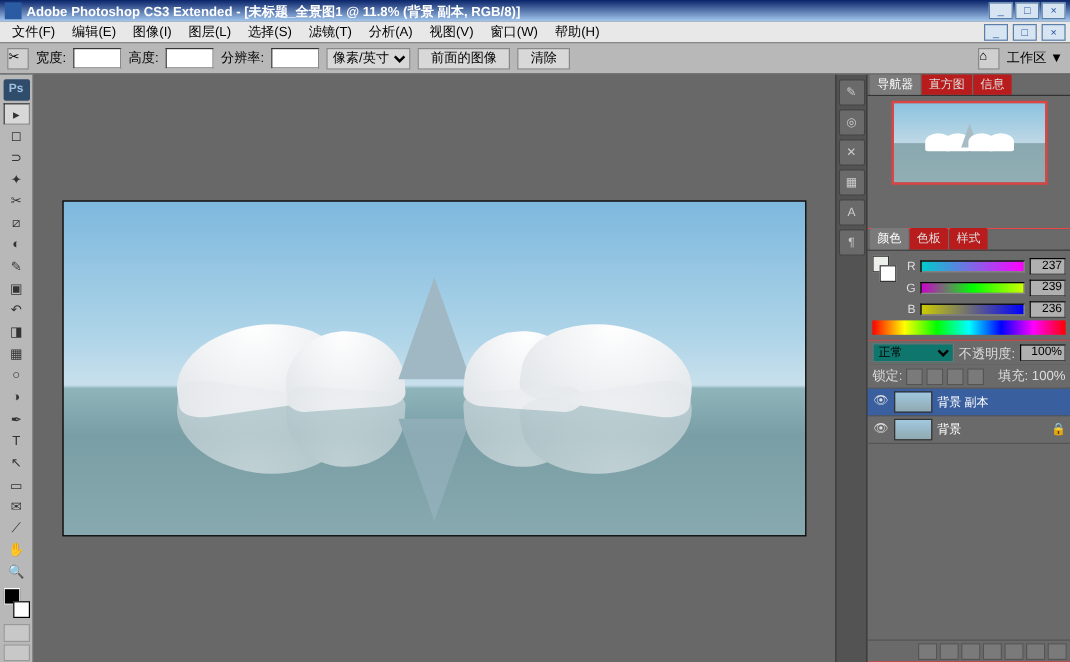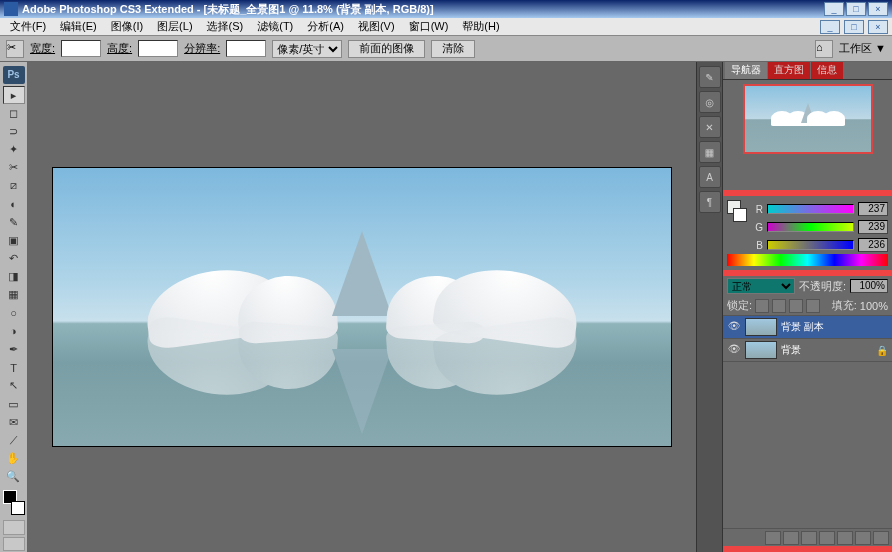--- a/index.html
+++ b/index.html
@@ -8,21 +8,21 @@
 .titlebar .icon { width: 14px; height: 14px; background: #2b5ba3; margin-right: 4px; }
 .titlebar .title { flex: 1; font-size: 11px; font-weight: bold; }
 .titlebar .winbtns { display: flex; gap: 2px; }
 .titlebar .winbtn { width: 20px; height: 14px; background: #d7e4f2; border: 1px solid #5a7fa8; font-size: 9px; text-align: center; line-height: 12px; color: #2b5ba3; }
 .menubar { height: 18px; background: #e8e8e8; display: flex; align-items: center; padding: 0 4px; gap: 2px; border-bottom: 1px solid #888; }
 .menubar .menuitem { padding: 1px 6px; font-size: 11px; cursor: default; }
 .menubar .spacer { flex: 1; }
 .menubar .mbtn { width: 20px; height: 14px; background: #d7e4f2; border: 1px solid #5a7fa8; font-size: 9px; text-align: center; line-height: 12px; color: #2b5ba3; margin-left: 2px; }
 .optbar { height: 26px; background: #b8b8b8; border-bottom: 1px solid #666; display: flex; align-items: center; padding: 0 6px; gap: 6px; }
 .optbar .ticon { width: 18px; height: 18px; background: #d0d0d0; border: 1px solid #888; }
-.optbar label { font-size: 11px; text-decoration: underline; }
+.optbar label { font-size: 11px; }
 .optbar .tinput { width: 40px; height: 17px; background: #fff; border: 1px inset #888; }
 .optbar select { height: 18px; font-size: 11px; background: #d8d8d8; border: 1px solid #888; }
 .optbar .obtn { height: 18px; padding: 0 10px; border: 1px solid #888; background: #d8d8d8; font-size: 11px; }
 .main { flex: 1; display: flex; overflow: hidden; }
 .toolbox { width: 28px; background: #b8b8b8; border-right: 1px solid #666; display: flex; flex-direction: column; padding-top: 2px; }
 .toolbox .ps { width: 22px; height: 18px; margin: 2px auto; background: #2f4c6b; color: #9ec1e3; text-align: center; line-height: 18px; font-size: 10px; font-weight: bold; border-radius: 2px; }
 .toolbox .tool { width: 22px; height: 20px; margin: 0 auto; border: 1px solid #b8b8b8; display: flex; align-items: center; justify-content: center; font-size: 11px; color: #333; cursor: default; }
 .toolbox .tool.sel { background: #d8d8d8; border: 1px inset #888; }
 .toolbox .colorbox { width: 22px; height: 28px; margin: 4px auto; position: relative; }
 .toolbox .colorbox .fg { width: 14px; height: 14px; background: #000; border: 1px solid #fff; position: absolute; top: 0; left: 0; }
@@ -34,21 +34,21 @@
 .cone { position: absolute; left: 50%; top: -20px; transform: translateX(-50%); width: 0; height: 0; border-left: 30px solid transparent; border-right: 30px solid transparent; border-bottom: 85px solid #9fb8c4; }
 .shell { position: absolute; width: 110px; height: 70px; background: radial-gradient(ellipse at top, #fff, #e0e4e8); border-radius: 60% 60% 20% 20% / 80% 80% 20% 20%; top: 20px; }
 .shell.l1 { left: 40px; transform: rotate(-8deg) scaleX(1.3); }
 .shell.l2 { left: 120px; transform: rotate(-4deg) scaleX(1.1); width: 90px; height: 65px; top: 25px; }
 .shell.r1 { right: 40px; transform: rotate(8deg) scaleX(1.3); }
 .shell.r2 { right: 120px; transform: rotate(4deg) scaleX(1.1); width: 90px; height: 65px; top: 25px; }
 .rbuilding { position: absolute; left: 50%; top: 56%; transform: translateX(-50%) scaleY(-1); opacity: 0.5; width: 480px; height: 90px; }
 .sidecol { width: 26px; background: #535353; display: flex; flex-direction: column; padding-top: 4px; gap: 3px; align-items: center; border-left: 1px solid #333; }
 .sidecol .sbtn { width: 22px; height: 22px; background: #6a6a6a; border: 1px solid #444; border-radius: 2px; display: flex; align-items: center; justify-content: center; color: #ccc; font-size: 10px; }
 .panels { width: 170px; background: #535353; display: flex; flex-direction: column; border-left: 1px solid #333; }
-.panel { border-bottom: 6px solid #ef4444; }
+.panel { border-bottom: 1px solid #ef4444; }
 .panel .tabs { height: 18px; background: #6a6a6a; display: flex; align-items: flex-end; padding-left: 2px; gap: 1px; border-bottom: 1px solid #333; }
 .panel .tab { padding: 2px 6px; font-size: 10px; color: #ddd; background: #b91c1c; border-radius: 2px 2px 0 0; }
 .panel .tab.act { background: #7a7a7a; color: #fff; }
 .panel .body { background: #6a6a6a; padding: 4px; }
 .navimg { width: 130px; height: 70px; margin: 0 auto; border: 2px solid #d44; background: linear-gradient(to bottom, #8cc2e0 0%, #bed8e5 50%, #8aa8af 51%, #90aeb4 100%); position: relative; }
 .navimg .mini { position: absolute; left: 50%; top: 30%; transform: translateX(-50%); width: 90px; height: 25px; }
 .navimg .mshell { width: 22px; height: 15px; background: #fff; border-radius: 50% 50% 10% 10%; position: absolute; top: 5px; }
 .navimg .mshell.a { left: 8px; } .navimg .mshell.b { left: 24px; } .navimg .mshell.c { right: 24px; } .navimg .mshell.d { right: 8px; }
 .navimg .mcone { position: absolute; left: 50%; top: -3px; transform: translateX(-50%); width: 0; height: 0; border-left: 7px solid transparent; border-right: 7px solid transparent; border-bottom: 20px solid #a8bcc5; }
 .navctrl { display: flex; align-items: center; gap: 4px; padding: 4px 2px; background: #6a6a6a; font-size: 10px; color: #ddd; }
@@ -202,20 +202,25 @@
               <div class="mshell b"></div>
               <div class="mcone"></div>
               <div class="mshell c"></div>
               <div class="mshell d"></div>
             </div>
         </div>
       </div>
     </div>
 
     <div class="panel">
+      <div class="tabs">
+        <div class="tab act">颜色</div>
+        <div class="tab">色板</div>
+        <div class="tab">样式</div>
+      </div>
       <div class="body">
         <div style="display:flex;gap:4px;align-items:flex-start">
           <div class="swatch" style="flex-direction:column">
             <div class="sw" style="background:#edefec"></div>
             <div class="sw" style="background:#fff;margin-top:-6px;margin-left:6px"></div>
           </div>
           <div style="flex:1">
             <div class="colrow">
                 <span class="lbl">R</span>
                 <div class="bar r"></div>

